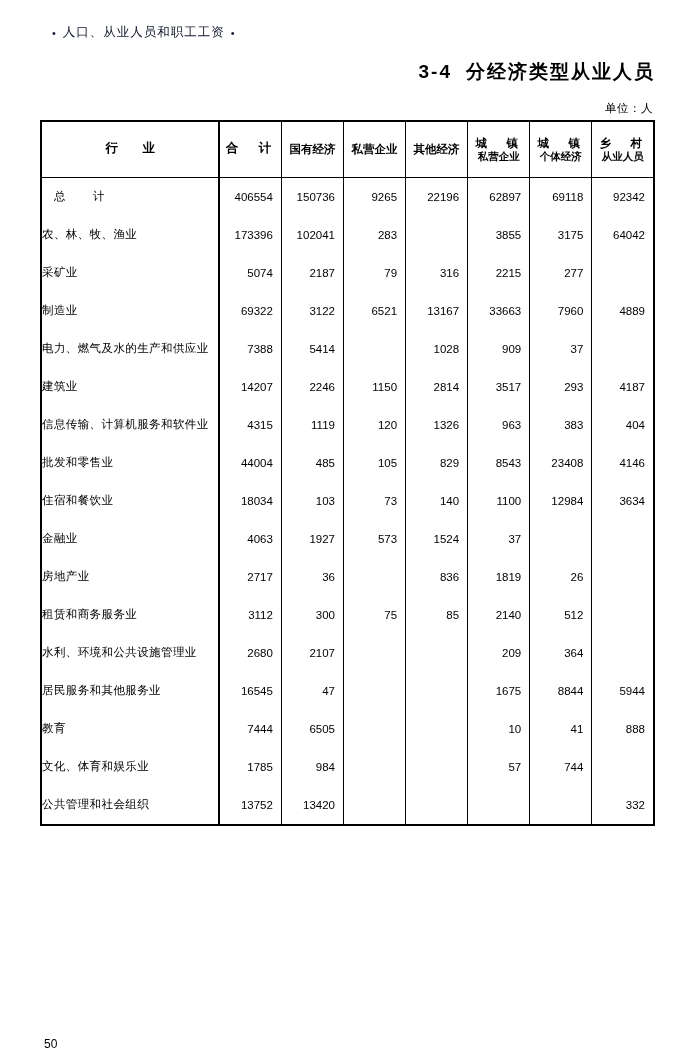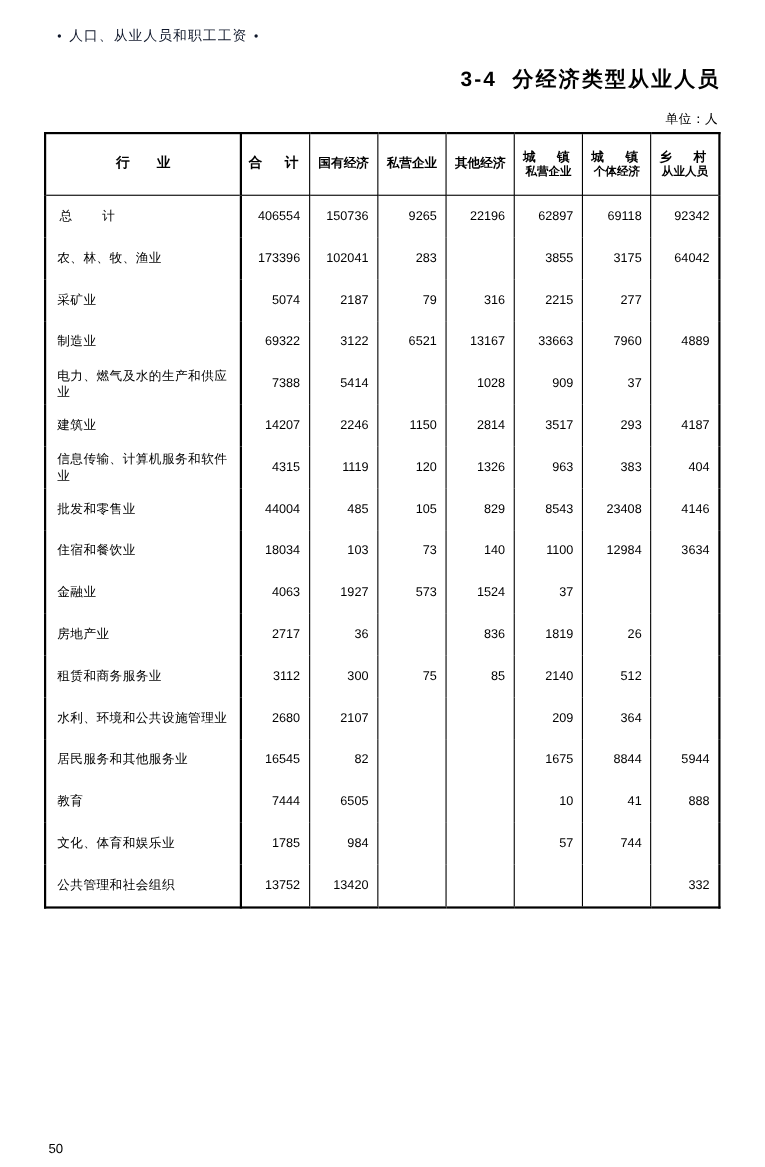--- a/index.html
+++ b/index.html
@@ -90,21 +90,20 @@
   }
   .data thead th .l1 { display: block; }
   .data thead th .l2 { display: block; font-size: 10.5px; }
   .data thead th .sp { letter-spacing: 4px; }
   .data tbody td {
     height: 38px;
     font-size: 11.5px;
   }
   .data tbody td.ind {
     text-align: left;
-    padding-left: 10px;
     letter-spacing: 0.4px;
   }
   .data tbody td.ind.total-lbl {
     letter-spacing: 8px;
     padding-left: 12px;
   }
   .data tbody td.num {
     text-align: right;
     padding-right: 8px;
   }
@@ -298,21 +297,21 @@
           <td class="num">2107</td>
           <td class="num"></td>
           <td class="num"></td>
           <td class="num">209</td>
           <td class="num">364</td>
           <td class="num thick-right"></td>
         </tr>
         <tr>
           <td class="ind thick-left sep-after-ind">居民服务和其他服务业</td>
           <td class="num">16545</td>
-          <td class="num">82</td>
+          <td class="num">47</td>
           <td class="num"></td>
           <td class="num"></td>
           <td class="num">1675</td>
           <td class="num">8844</td>
           <td class="num thick-right">5944</td>
         </tr>
         <tr>
           <td class="ind thick-left sep-after-ind">教育</td>
           <td class="num">7444</td>
           <td class="num">6505</td>

